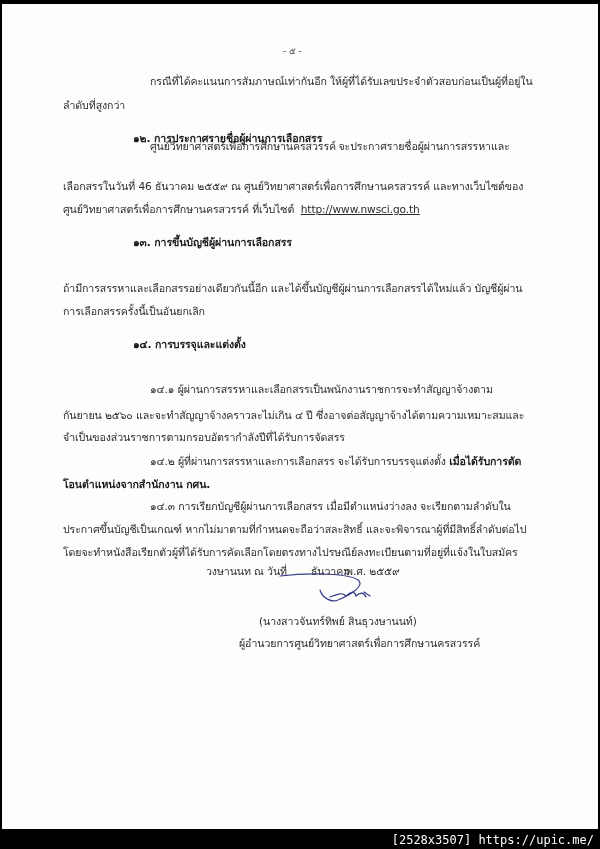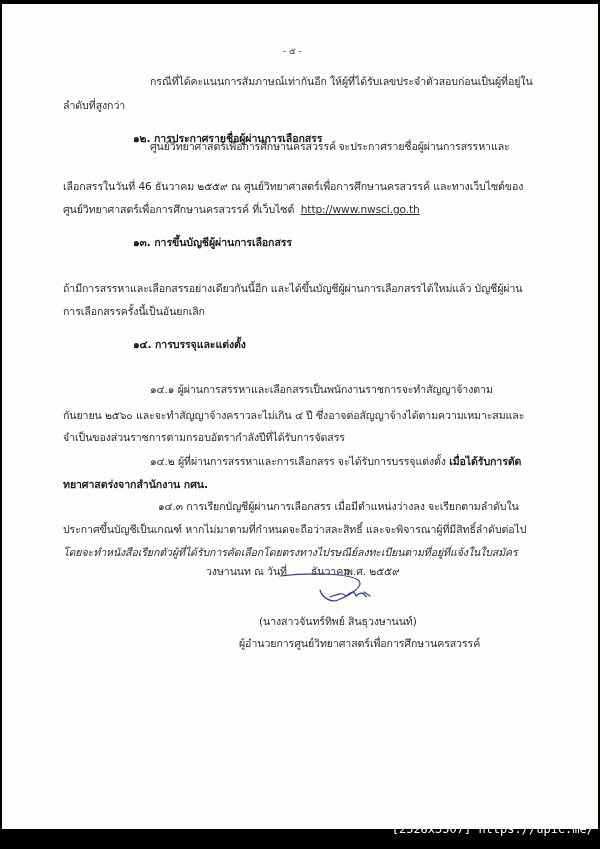--- a/index.html
+++ b/index.html
@@ -12,21 +12,21 @@
     background:#fdfdfc; overflow:hidden;
   }
   .ln {
     position:absolute; white-space:nowrap; font-size:10.6px; color:#2a2a2a;
     line-height:14px; letter-spacing:-0.1px;
   }
   .bold { font-weight:bold; color:#1a1a1a; }
   .pgnum { font-size:9px; color:#444; }
   a.url { color:#2a2a2a; text-decoration:underline; }
   .watermark {
-    position:absolute; right:6px; bottom:12px; color:#fff; font-size:12px;
+    position:absolute; right:6px; bottom:1px; color:#fff; font-size:12px;
     font-family:"DejaVu Sans Mono", monospace; white-space:nowrap; line-height:16px;
   }
   .sig { position:absolute; left:276px; top:566px; width:110px; height:34px; }
 </style>
 </head>
 <body>
 
 <div class="page">
 
   <div class="ln pgnum" style="left:281px; top:40px;">- ๕ -</div>
@@ -47,25 +47,25 @@
 
   <div class="ln bold" style="left:131px; top:333px;">๑๔. การบรรจุและแต่งตั้ง</div>
   <div class="ln" style="left:148px; top:378px;">๑๔.๑ ผู้ผ่านการสรรหาและเลือกสรรเป็นพนักงานราชการจะทำสัญญาจ้างตาม</div>
   <div class="ln" style="left:61px; top:404px;">กันยายน ๒๕๖๐ และจะทำสัญญาจ้างคราวละไม่เกิน ๔ ปี ซึ่งอาจต่อสัญญาจ้างได้ตามความเหมาะสมและ</div>
   <div class="ln" style="left:61px; top:427px;font-family:Liberation Mono, monospace;">จำเป็นของส่วนราชการตามกรอบอัตรากำลังปีที่ได้รับการจัดสรร</div>
 
   <div class="ln" style="left:148px; top:450px;">
     <span>๑๔.๒ ผู้ที่ผ่านการสรรหาและการเลือกสรร จะได้รับการบรรจุแต่งตั้ง</span>
     <span class="bold">เมื่อได้รับการตัด</span>
   </div>
-  <div class="ln bold" style="left:61px; top:473px;">ทยาศาสตร่งจากสำนักงาน กศน.</div>
+  <div class="ln bold" style="left:61px; top:473px;">โอนตำแหน่งจากสำนักงาน กศน.</div>
 
-  <div class="ln" style="left:156px; top:495px;">๑๔.๓ การเรียกบัญชีผู้ผ่านการเลือกสรร เมื่อมีตำแหน่งว่างลง จะเรียกตามลำดับใน</div>
+  <div class="ln" style="left:148px; top:495px;">๑๔.๓ การเรียกบัญชีผู้ผ่านการเลือกสรร เมื่อมีตำแหน่งว่างลง จะเรียกตามลำดับใน</div>
   <div class="ln" style="left:61px; top:518px;">ประกาศขึ้นบัญชีเป็นเกณฑ์ หากไม่มาตามที่กำหนดจะถือว่าสละสิทธิ์ และจะพิจารณาผู้ที่มีสิทธิ์ลำดับต่อไป</div>
-  <div class="ln" style="left:61px; top:541px;font-style:italic;">โดยจะทำหนังสือเรียกตัวผู้ที่ได้รับการคัดเลือกโดยตรงทางไปรษณีย์ลงทะเบียนตามที่อยู่ที่แจ้งในใบสมัคร</div>
+  <div class="ln" style="left:61px; top:541px;">โดยจะทำหนังสือเรียกตัวผู้ที่ได้รับการคัดเลือกโดยตรงทางไปรษณีย์ลงทะเบียนตามที่อยู่ที่แจ้งในใบสมัคร</div>
 
   <div class="ln" style="left:204px; top:560px;">วงษานนท ณ วันที่</div>
   <div class="ln" style="left:309px; top:560px;">ธันวาคม</div>
   <div class="ln" style="left:344px; top:560px;">พ.ศ. ๒๕๕๙</div>
 
   <svg class="sig" viewBox="0 0 110 34">
     <path d="M2 6 C 35 2, 72 4, 80 10 C 88 16, 70 26, 60 30 C 54 33, 44 28, 42 20 M 52 27 C 60 24, 64 22, 68 26 C 72 22, 76 20, 78 26 C 82 22, 86 22, 88 27 M 86 22 L 92 26" fill="none" stroke="#3a3d8a" stroke-width="1.2" stroke-linecap="round"></path>
   </svg>
 
   <div class="ln" style="left:257px; top:610px;">(นางสาวจันทร์ทิพย์ สินธุวงษานนท์)</div>

